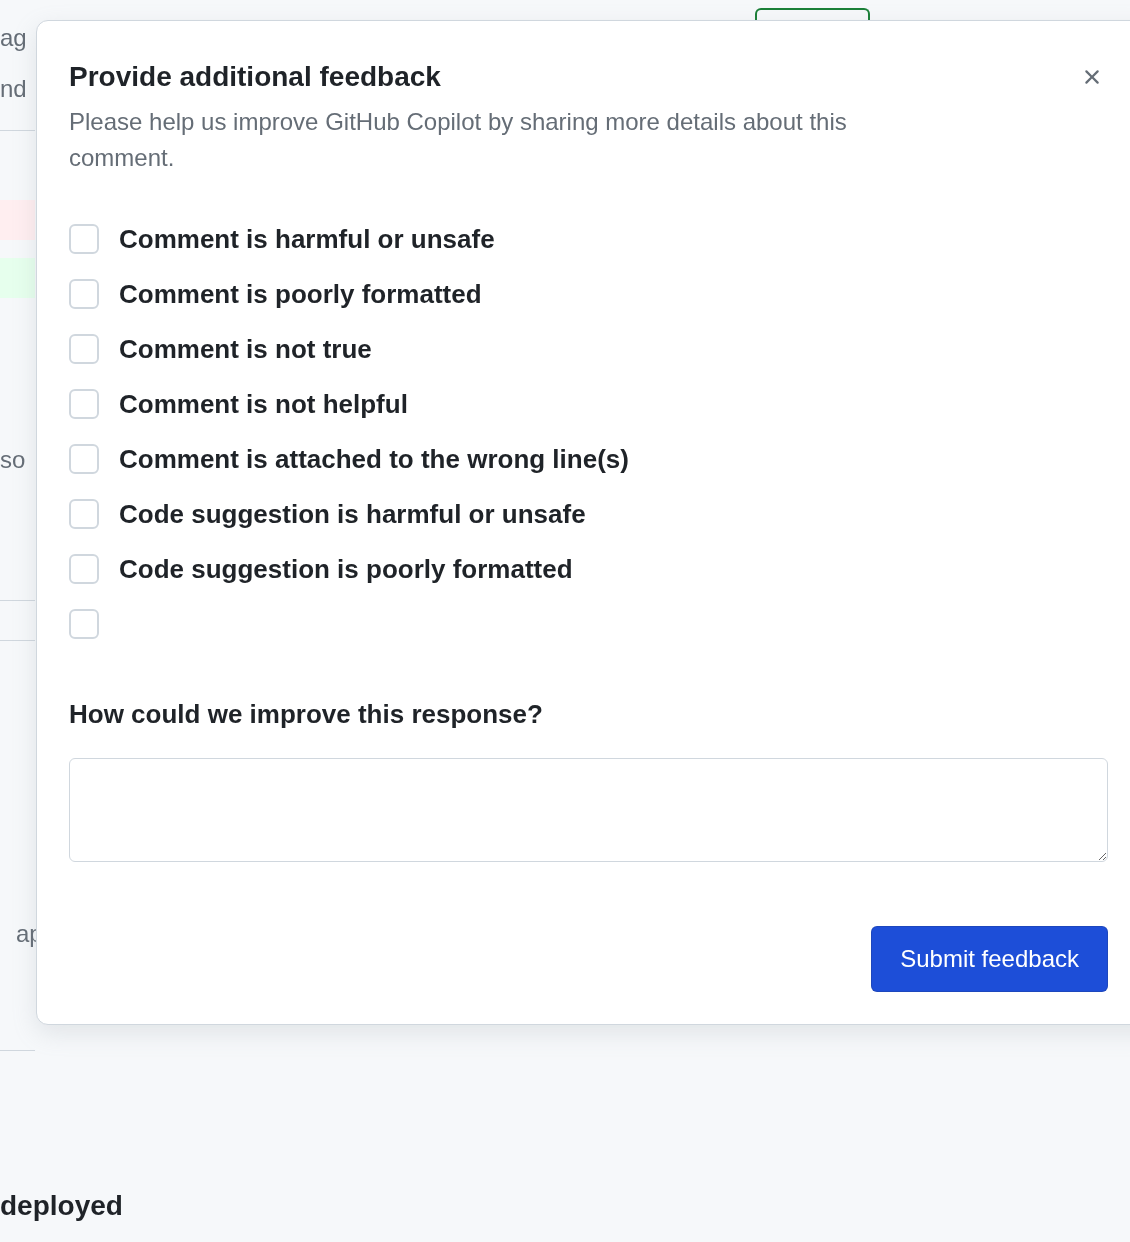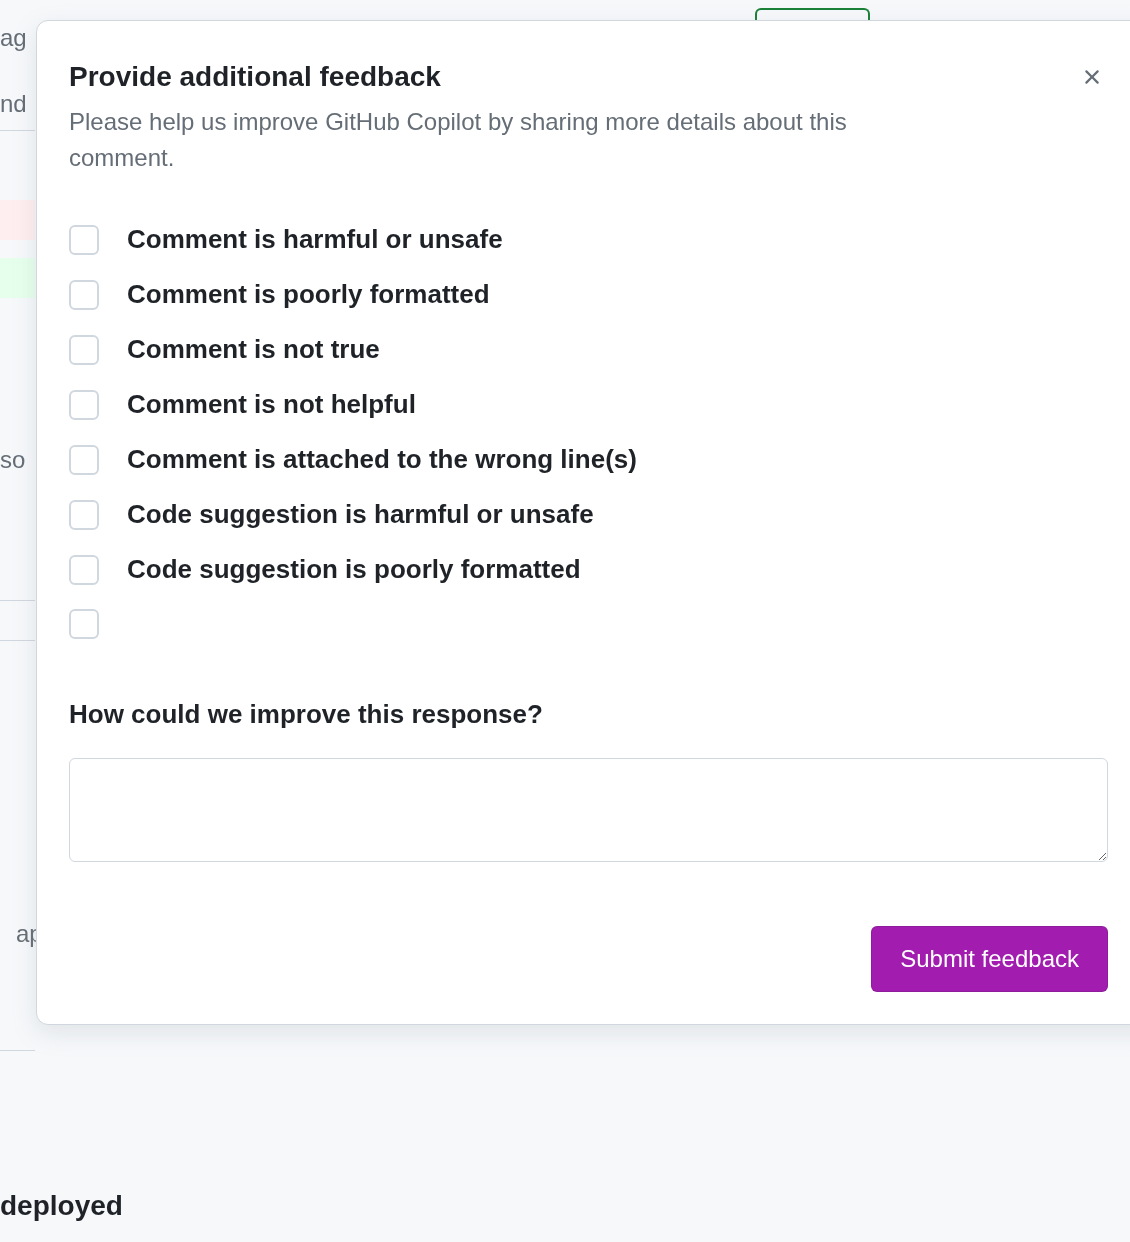--- a/index.html
+++ b/index.html
@@ -28,21 +28,21 @@
       font-size: 24px;
     }
     
     .bg-word {
       position: absolute;
       color: #656d76;
       font-size: 24px;
     }
     
     .bg-word.ag { top: 24px; left: 0; }
-    .bg-word.nd { top: 90px; left: 0; }
+    .bg-word.nd { top: 75px; left: 0; }
     .bg-word.so { top: 446px; left: 0; }
     .bg-word.ap { top: 920px; left: 16px; }
     .bg-word.deployed { top: 1190px; left: 0; color: #1f2328; font-weight: 600; font-size: 28px; text-align: center; }
     
     .bg-green-btn {
       position: absolute;
       top: 8px;
       right: 260px;
       width: 115px;
       height: 14px;
@@ -148,22 +148,21 @@
     
     .checkbox-list {
       display: flex;
       flex-direction: column;
       gap: 24px;
       margin-bottom: 60px;
     }
     
     .checkbox-item {
       display: flex;
-      align-items: center;
-      gap: 28px;
+      gap: 20px;
       cursor: pointer;
     }
     
     .checkbox-box {
       width: 30px;
       height: 30px;
       border: 2px solid #d0d7de;
       border-radius: 6px;
       flex-shrink: 0;
       background: #ffffff;
@@ -194,21 +193,21 @@
       background: #ffffff;
     }
     
     .modal-footer {
       display: flex;
       justify-content: flex-end;
       margin-top: 60px;
     }
     
     .submit-btn {
-      background: #a21caf;
+      background: #1d4ed8;
       color: #ffffff;
       border: 1px solid rgba(31, 35, 40, 0.15);
       border-radius: 6px;
       padding: 18px 28px;
       font-size: 24px;
       font-weight: 500;
       cursor: pointer;
     }
   </style>
 </head>

